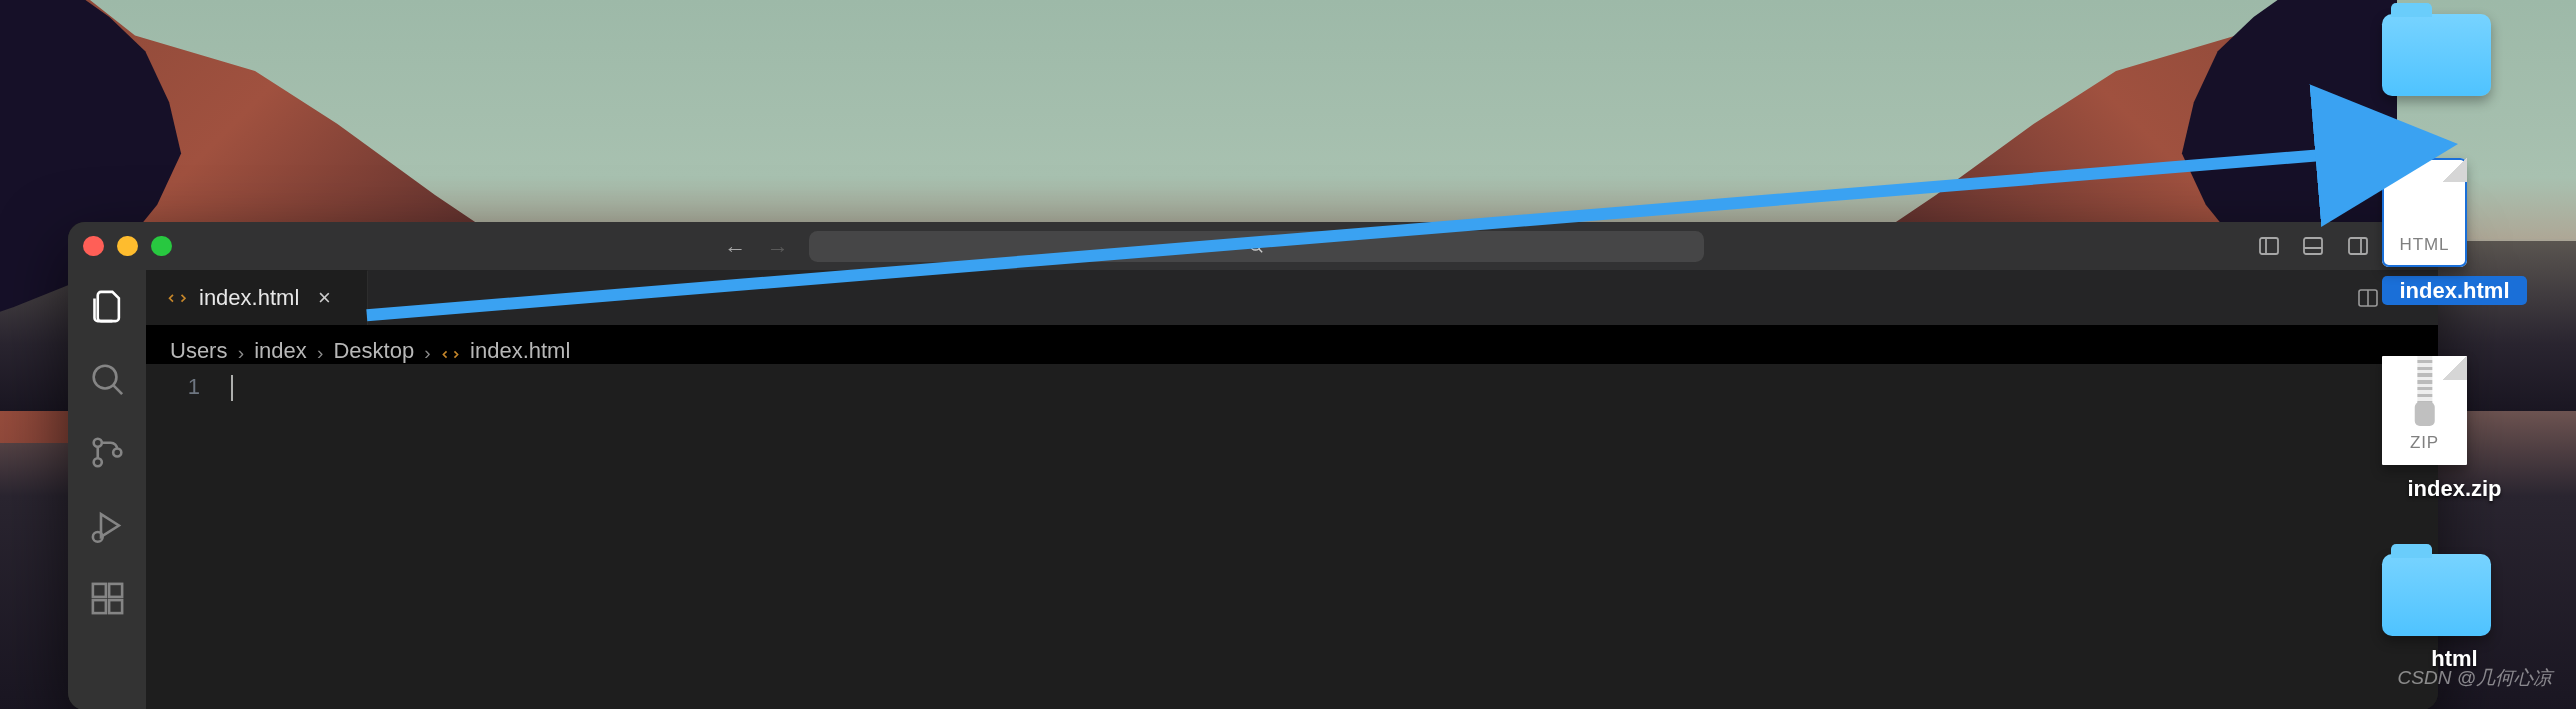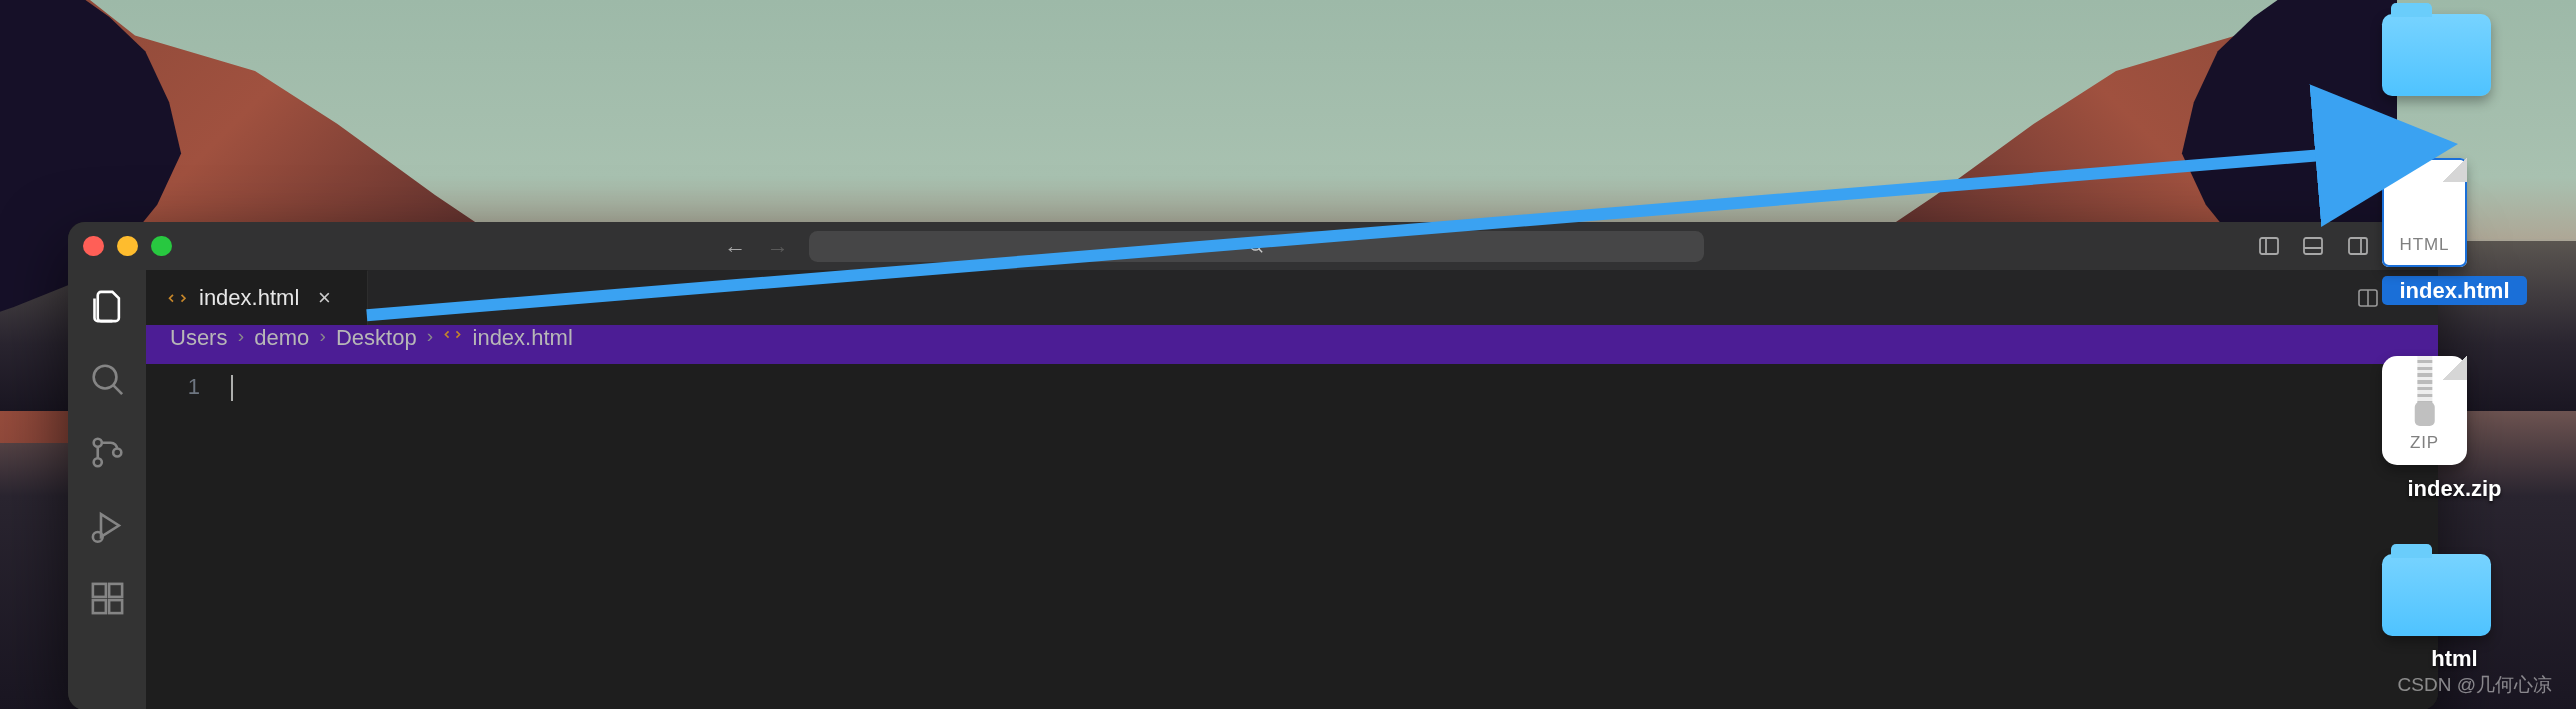--- a/index.html
+++ b/index.html
@@ -95,22 +95,22 @@
       background: #1e1e1e; padding: 0 20.5px; min-width: 222px;
       border-right: 0.9px solid #2d2d2d; border-top: 1.7px solid #1e1e1e;
     }
     .tab .ficon { color: #c5862a; display: flex; }
     .tab .fname { color: #e7e7e7; font-size: 22px; }
     .tab .close { color: #cccccc; font-size: 22px; margin-left: 6.8px; }
     .tab-actions { margin-left: auto; display: flex; align-items: center; gap: 20.5px; color: #999; }
     .tab-actions svg { width: 24px; height: 24px; }
 
     .breadcrumb {
-      height: 39px; display: flex; align-items: flex-start; padding: 0 24px;
-      color: #b7b7b7; font-size: 22px; gap: 10.2px; background: #4c1d95;
+      height: 39px; display: flex; align-items: flex-end; padding: 0 24px;
+      color: #b7b7b7; font-size: 22px; gap: 10.2px; background: #000000;
     }
     .breadcrumb .chev { color: #8a8a8a; font-size: 19px; }
     .breadcrumb .ficon { color: #c5862a; display: flex; }
 
     .code-area { flex: 1; display: flex; background: #1e1e1e; }
     .gutter {
       width: 85px; text-align: right; padding-right: 31px; padding-top: 10.2px;
       color: #6e7681; font-size: 22px; font-family: ui-monospace, Menlo, monospace;
     }
     .codetext {
@@ -130,21 +130,21 @@
     .folder-icon {
       width: 109px; height: 82px; border-radius: 10.2px;
       background: linear-gradient(180deg, #77d3ff 0%, #4fc3ff 100%);
       position: relative; box-shadow: 0 5.1px 12px rgba(0,0,0,0.3);
     }
     .folder-icon::before {
       content: ""; position: absolute; top: -10.2px; left: 8.5px; width: 41px; height: 13.6px;
       background: #6acdfb; border-radius: 5.1px 5.1px 0 0;
     }
     .file-icon {
-      width: 85px; height: 109px; background: #ffffff; border-radius: 15px;
+      width: 85px; height: 109px; background: #ffffff; border-radius: 1px;
       box-shadow: 0 5.1px 12px rgba(0,0,0,0.3); position: relative;
       display: flex; align-items: flex-end; justify-content: center;
     }
     .file-icon .corner {
       position: absolute; top: 0; right: 0; width: 24px; height: 24px;
       background: linear-gradient(135deg, transparent 49%, #d6d6d6 50%);
     }
     .file-icon .tag {
       font-size: 17px; color: #808080; margin-bottom: 12px; letter-spacing: 0.9px;
     }
@@ -162,22 +162,22 @@
     }
     .icon-label.selected { background: #1a6fd8; text-shadow: none; }
     .file-icon.selected-icon { outline: 2.6px solid #1a6fd8; outline-offset: -2.6px; border-radius: 6.8px; }
 
     
     .annotation-arrow {
       position: absolute; z-index: 30; pointer-events: none;
     }
 
     .watermark {
-      position: absolute; right: 24px; bottom: 11px; z-index: 40;
-      color: rgba(230,230,230,0.55); font-size: 19px;
+      position: absolute; right: 24px; bottom: 18px; z-index: 40;
+      color: rgba(230,230,230,0.55); font-size: 19px; font-style: italic;
     }
   </style>
 </head>
 <body>
 
 <div class="wallpaper">
   <div class="mountain-left"></div>
   <div class="mountain-right"></div>
   <div class="horizon"></div>
   <div class="ground-band"></div>
@@ -312,21 +312,21 @@
               <rect x="3" y="4" width="18" height="16" rx="2"></rect>
               <line x1="12" y1="4" x2="12" y2="20"></line>
             </svg>
           <span style="font-size:24px">⋯</span>
         </div>
       </div>
 
       <div class="breadcrumb">
         <span>Users</span>
         <span class="chev">›</span>
-        <span>demo</span>
+        <span>index</span>
         <span class="chev">›</span>
         <span>Desktop</span>
         <span class="chev">›</span>
         <span class="ficon">
           <svg width="19" height="19" viewBox="0 0 24 24" fill="none" stroke="#c5862a" stroke-width="2">
               <polyline points="7,8 3,12 7,16"></polyline>
               <polyline points="17,8 21,12 17,16"></polyline>
             </svg>
         </span>
         <span>index.html</span>

